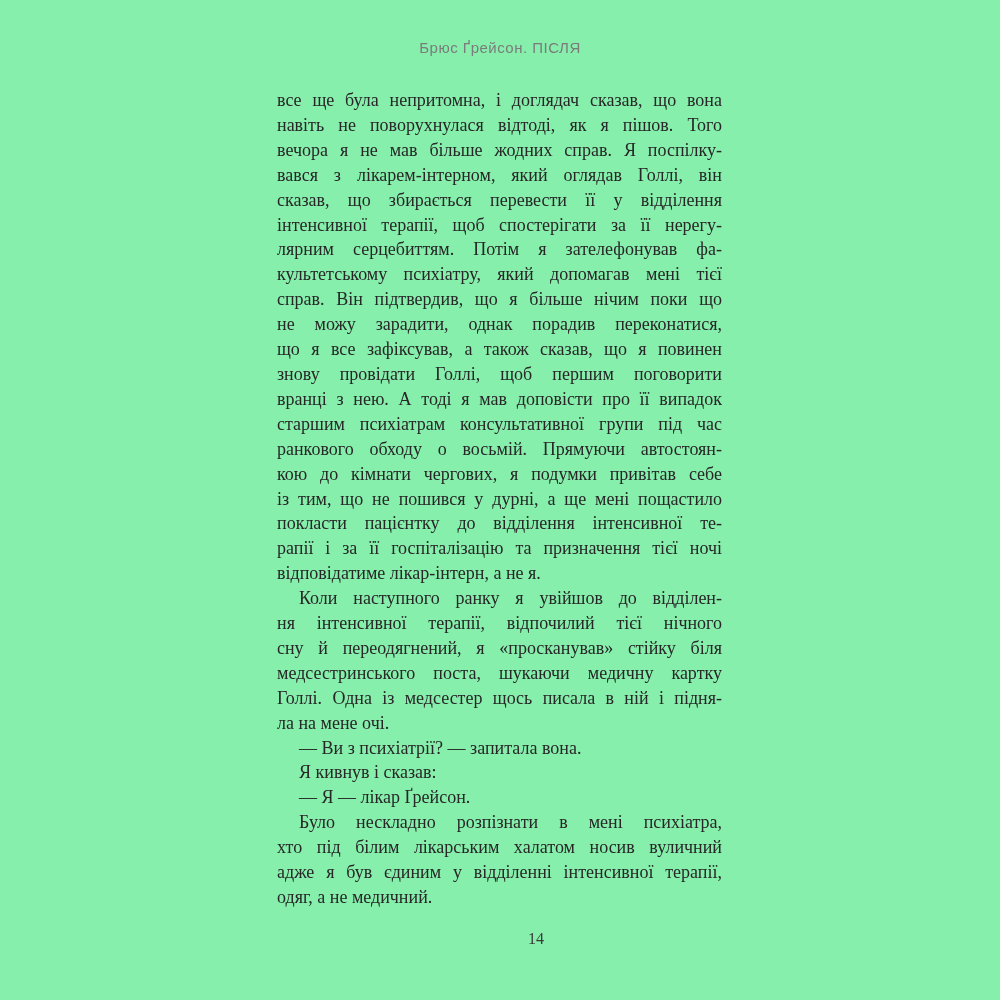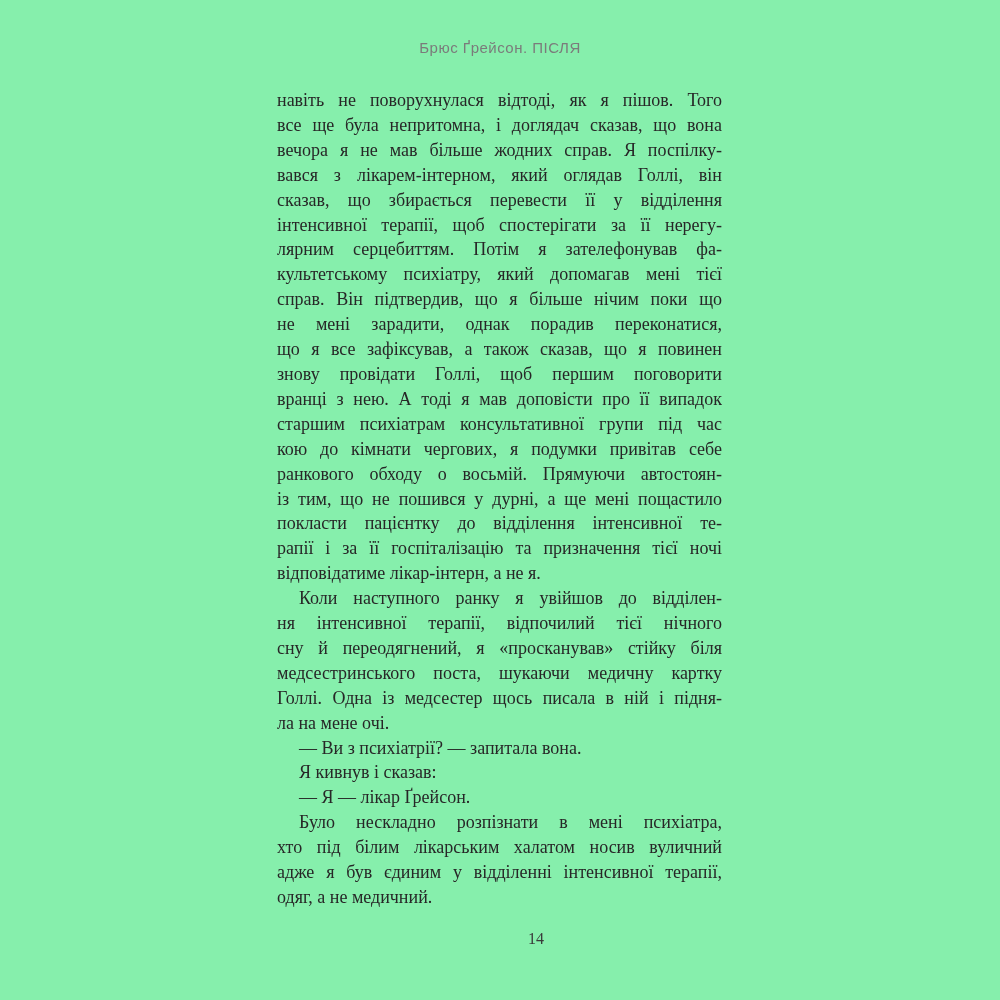--- a/index.html
+++ b/index.html
@@ -59,36 +59,36 @@
     padding-left: 36px;
   }
 </style>
 </head>
 <body>
 
 <div class="page">
   <div class="running-header">Брюс Ґрейсон. ПІСЛЯ</div>
 
   <div class="text-block">
+      <div class="line">все ще була непритомна, і доглядач сказав, що вона</div>
       <div class="line">навіть не поворухнулася відтоді, як я пішов. Того</div>
-      <div class="line">все ще була непритомна, і доглядач сказав, що вона</div>
       <div class="line">вечора я не мав більше жодних справ. Я поспілку-</div>
       <div class="line">вався з лікарем-інтерном, який оглядав Голлі, він</div>
       <div class="line">сказав, що збирається перевести її у відділення</div>
       <div class="line">інтенсивної терапії, щоб спостерігати за її нерегу-</div>
       <div class="line">лярним серцебиттям. Потім я зателефонував фа-</div>
       <div class="line">культетському психіатру, який допомагав мені тієї</div>
       <div class="line">справ. Він підтвердив, що я більше нічим поки що</div>
-      <div class="line">не мені зарадити, однак порадив переконатися,</div>
+      <div class="line">не можу зарадити, однак порадив переконатися,</div>
       <div class="line">що я все зафіксував, а також сказав, що я повинен</div>
       <div class="line">знову провідати Голлі, щоб першим поговорити</div>
       <div class="line">вранці з нею. А тоді я мав доповісти про її випадок</div>
       <div class="line">старшим психіатрам консультативної групи під час</div>
+      <div class="line">ранкового обходу о восьмій. Прямуючи автостоян-</div>
       <div class="line">кою до кімнати чергових, я подумки привітав себе</div>
-      <div class="line">ранкового обходу о восьмій. Прямуючи автостоян-</div>
       <div class="line">із тим, що не пошився у дурні, а ще мені пощастило</div>
       <div class="line">покласти пацієнтку до відділення інтенсивної те-</div>
       <div class="line">рапії і за її госпіталізацію та призначення тієї ночі</div>
       <div class="line last">відповідатиме лікар-інтерн, а не я.</div>
       <div class="line indent">Коли наступного ранку я увійшов до відділен-</div>
       <div class="line">ня інтенсивної терапії, відпочилий тієї нічного</div>
       <div class="line">сну й переодягнений, я «просканував» стійку біля</div>
       <div class="line">медсестринського поста, шукаючи медичну картку</div>
       <div class="line">Голлі. Одна із медсестер щось писала в ній і підня-</div>
       <div class="line last">ла на мене очі.</div>

